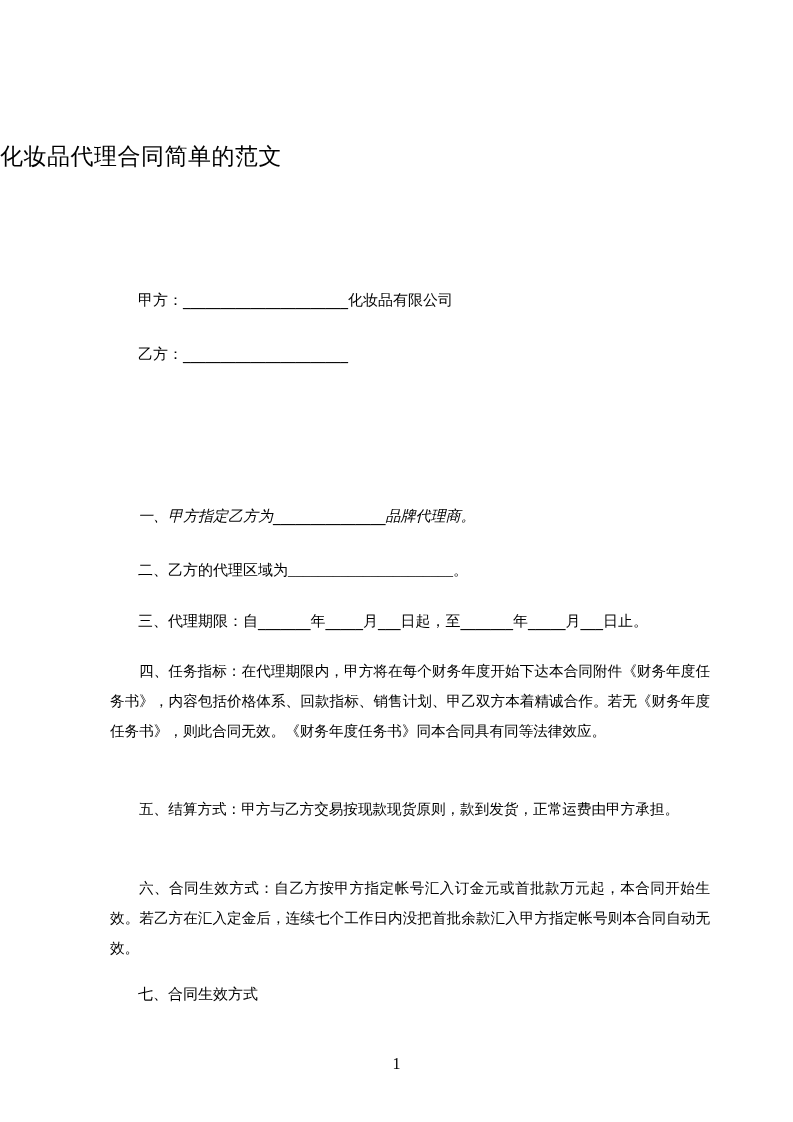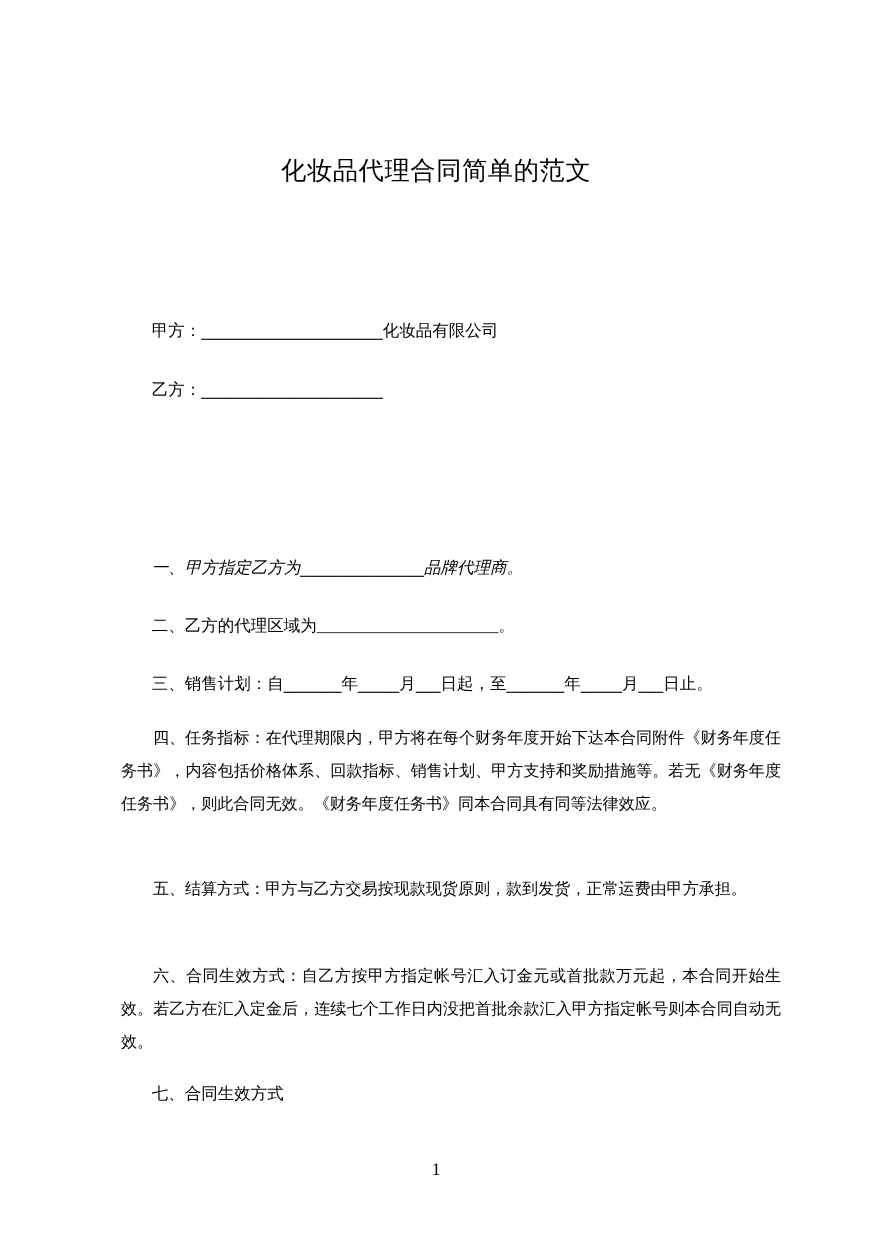--- a/index.html
+++ b/index.html
@@ -1,19 +1,19 @@
 <!DOCTYPE html>
 <html><head>
 <meta charset="utf-8">
 <style>
   html, body { margin: 0; padding: 0; background: #ffffff; }
   body { width: 793px; height: 1122px; position: relative; overflow: hidden; color: #000; }
   .page { position: absolute; left: 0; top: 0; width: 793px; height: 1122px; background: #fff; }
   .title {
-    position: absolute; left: 0; width: 793px; top: 140px; text-align: center;
+    position: absolute; left: 0; width: 793px; top: 140px; text-align: left;
     font-family: "DejaVu Sans", sans-serif; font-size: 23px; line-height: 32px; letter-spacing: 0.5px;
   }
   .line {
     position: absolute; left: 110px; width: 600px;
     font-family: "DejaVu Sans", sans-serif; font-size: 15px; line-height: 30px;
     white-space: nowrap;
   }
   .para {
     position: absolute; left: 110px; width: 600px;
     font-family: "DejaVu Sans", sans-serif; font-size: 14.6px; line-height: 30px;
@@ -30,23 +30,23 @@
 
 <div class="page">
   <div class="title">化妆品代理合同简单的范文</div>
 
   <div class="line indent" style="top:285px;">甲方：______________________化妆品有限公司</div>
   <div class="line indent" style="top:339px;">乙方：______________________</div>
 
 
   <div class="line indent" style="top:501px;font-style:italic;">一、甲方指定乙方为_______________品牌代理商。</div>
   <div class="line indent" style="top:555px;font-family:Liberation Serif, serif;">二、乙方的代理区域为______________________。</div>
-  <div class="line indent" style="top:606px;">三、销售计划：自_______年_____月___日起，至_______年_____月___日止。</div>
+  <div class="line indent" style="top:606px;">三、代理期限：自_______年_____月___日起，至_______年_____月___日止。</div>
 
-  <div class="para" style="top:656px;">四、任务指标：在代理期限内，甲方将在每个财务年度开始下达本合同附件《财务年度任务书》，内容包括价格体系、回款指标、销售计划、甲方支持和奖励措施等。若无《财务年度任务书》，则此合同无效。《财务年度任务书》同本合同具有同等法律效应。</div>
+  <div class="para" style="top:656px;">四、任务指标：在代理期限内，甲方将在每个财务年度开始下达本合同附件《财务年度任务书》，内容包括价格体系、回款指标、销售计划、甲乙双方本着精诚合作。若无《财务年度任务书》，则此合同无效。《财务年度任务书》同本合同具有同等法律效应。</div>
 
   <div class="para" style="top:794px;">五、结算方式：甲方与乙方交易按现款现货原则，款到发货，正常运费由甲方承担。</div>
 
   <div class="para" style="top:873px;">六、合同生效方式：自乙方按甲方指定帐号汇入订金元或首批款万元起，本合同开始生效。若乙方在汇入定金后，连续七个工作日内没把首批余款汇入甲方指定帐号则本合同自动无效。</div>
 
   <div class="line indent" style="top:979px;">七、合同生效方式</div>
 
   <div class="pagenum">1</div>
 </div>
 

